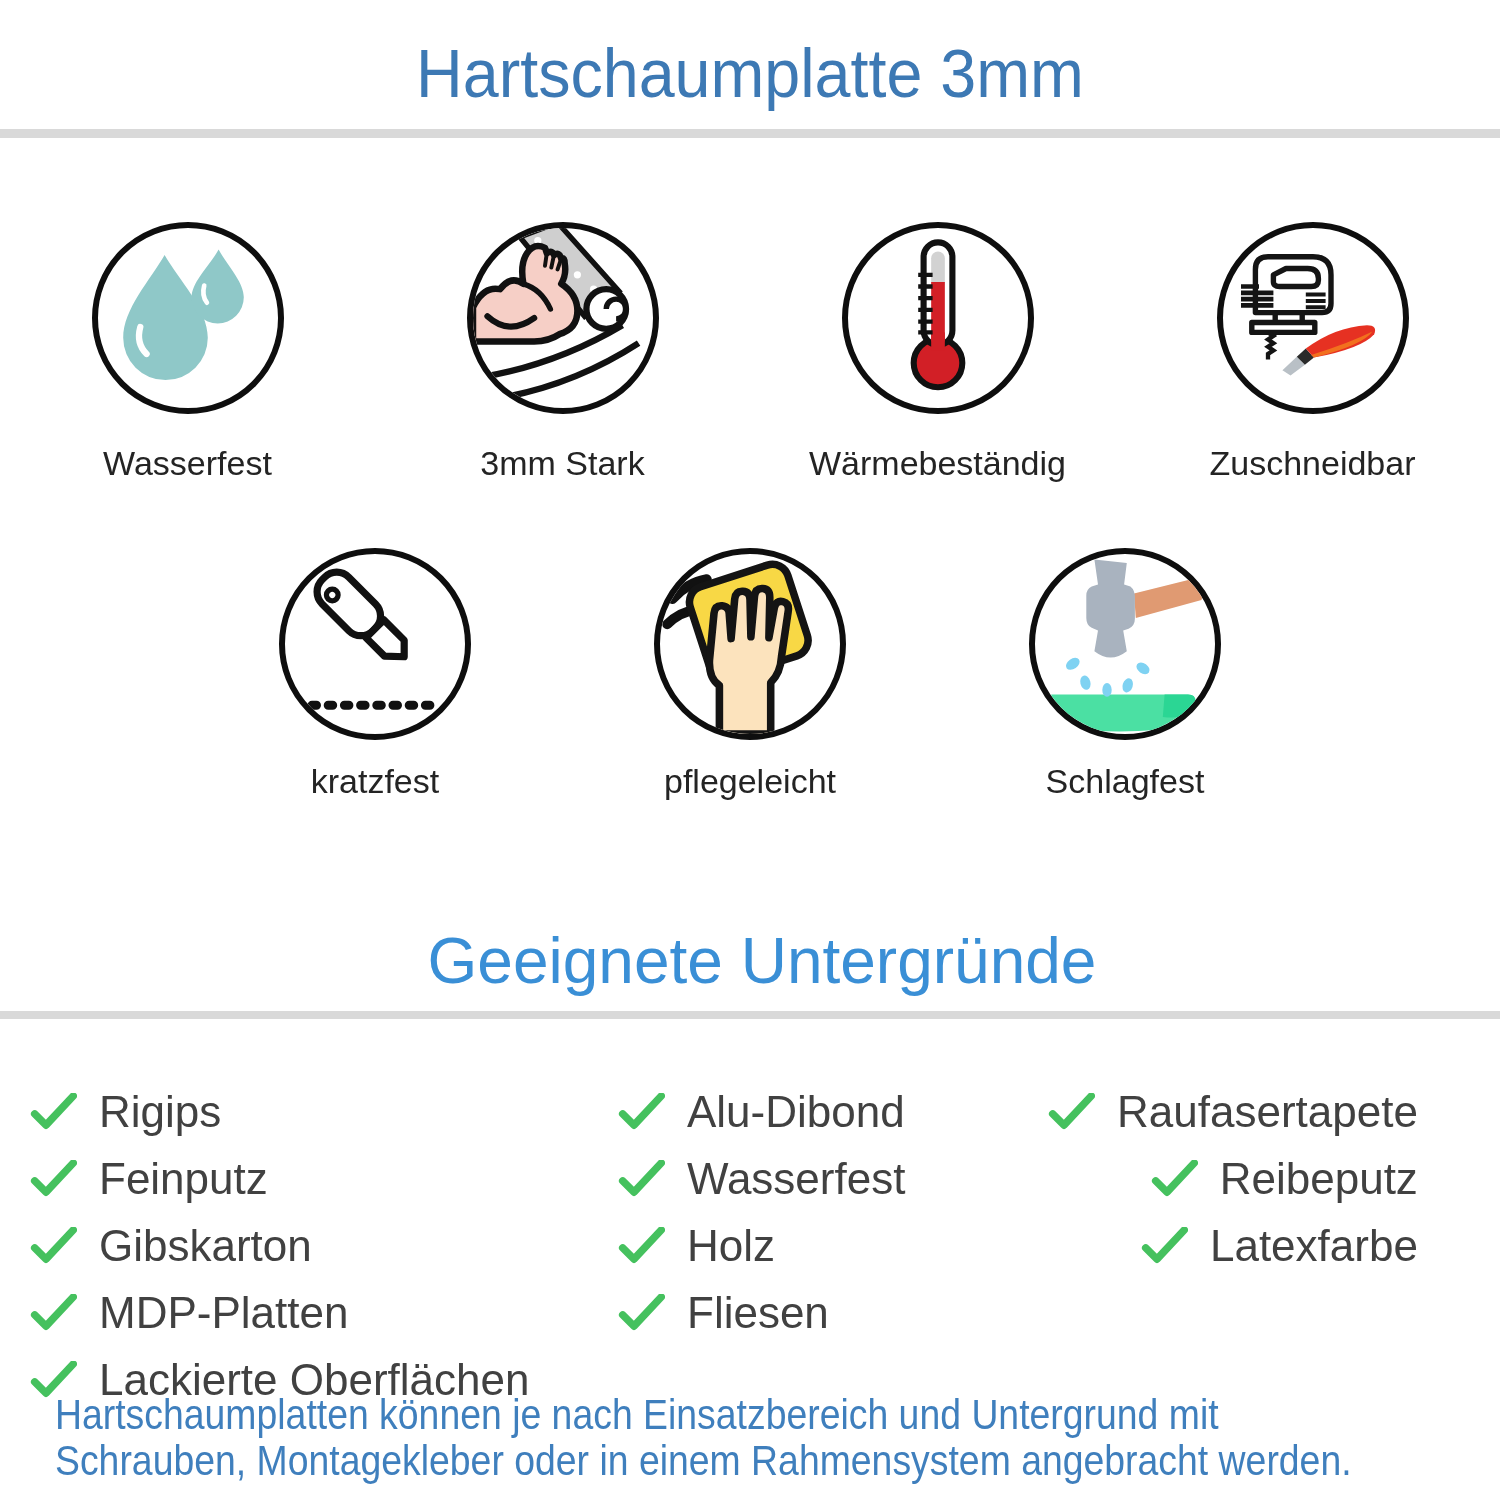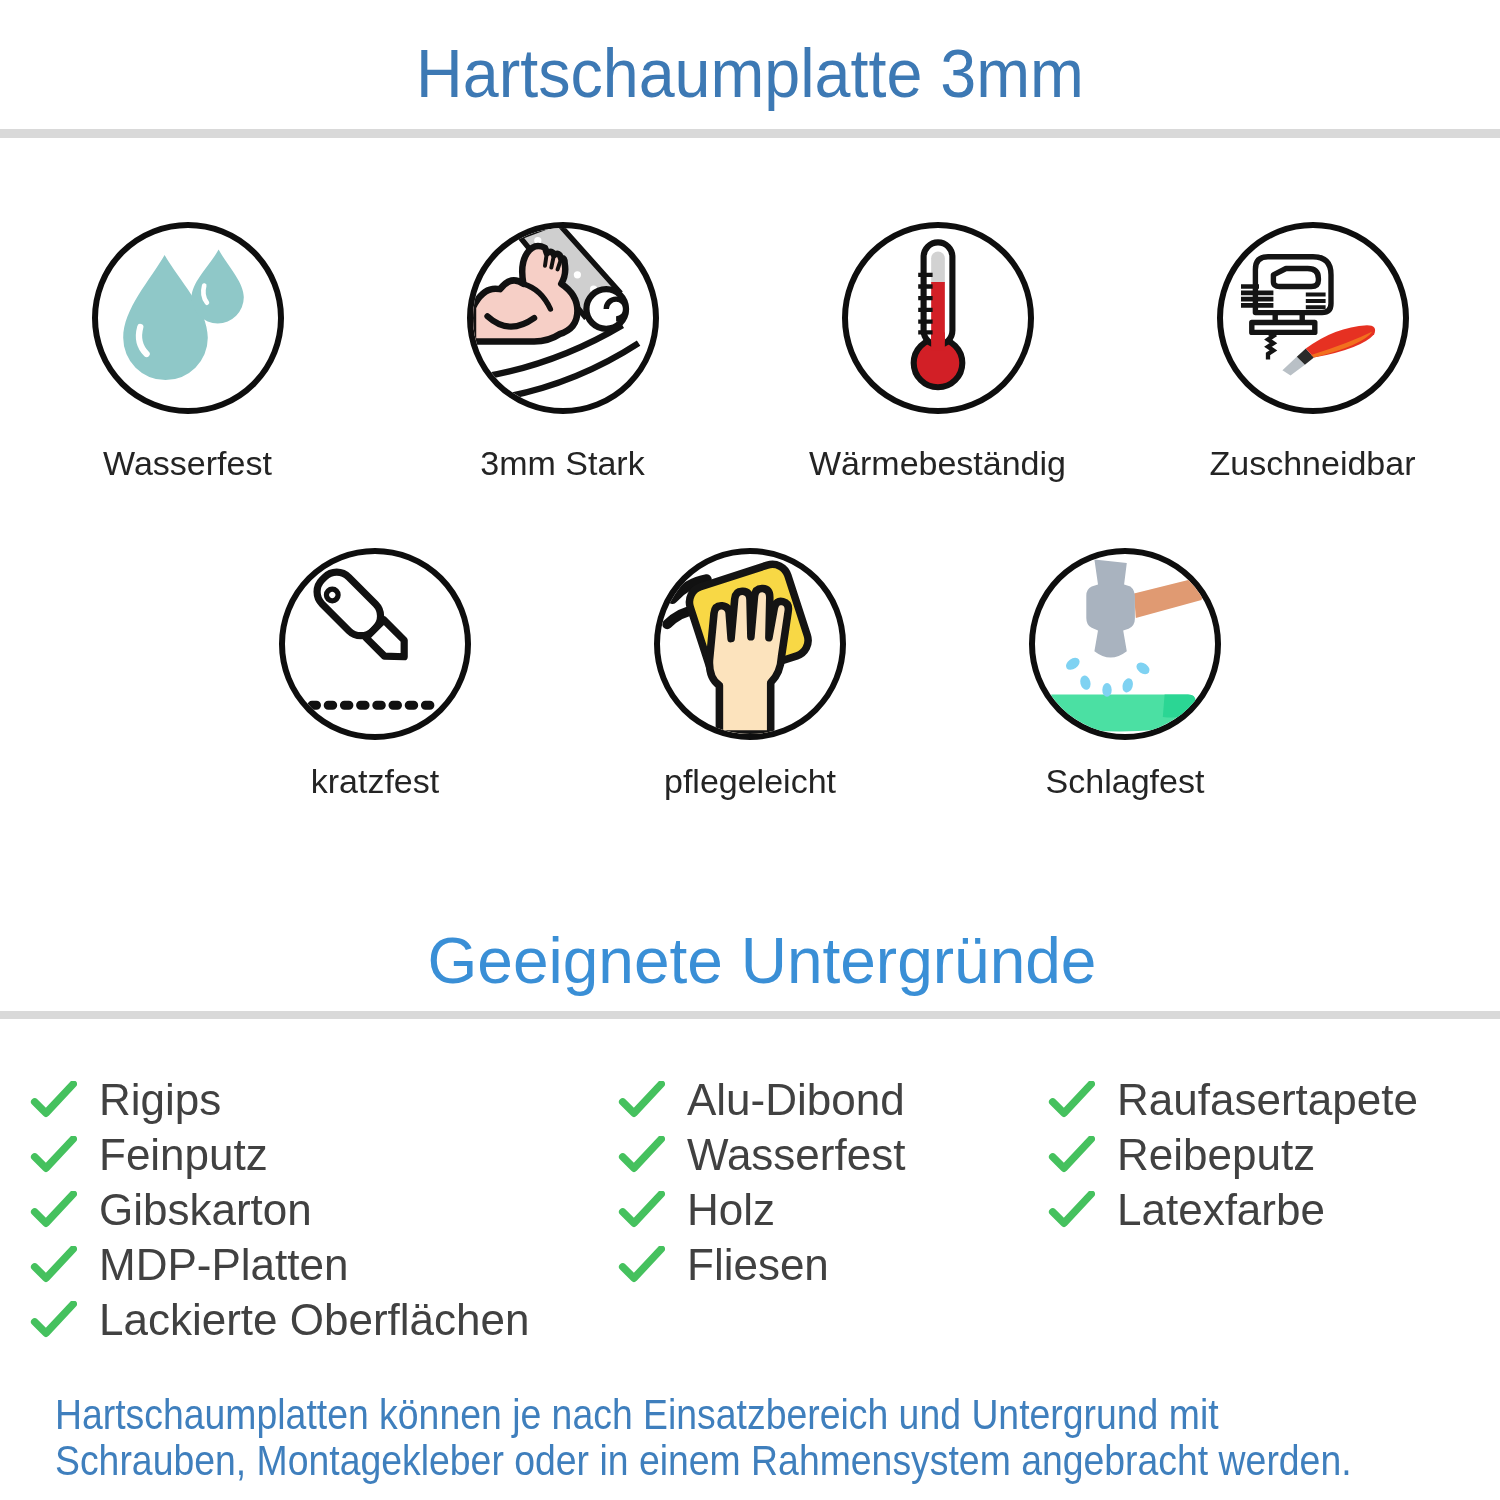--- a/index.html
+++ b/index.html
@@ -27,22 +27,22 @@
   .icon-circle svg { width:100%; height:100%; display:block; }
   .feature-label { margin-top:30px; font-size:34px; color:#242424; white-space:nowrap; }
   #row2 .feature-label { margin-top:22px; }
 
   .section-title {
     position:absolute; top:924px; left:12px; width:1500px; text-align:center;
     font-size:64px; font-weight:500; color:#3a8fd6;
   }
 
   .substrates { position:absolute; top:1068px; left:0; width:1500px; height:290px; }
-  .sub-col { position:absolute; top:4px; display:flex; flex-direction:column; }
-  #col1 { left:30px; } #col2 { left:618px; } #col3 { left:1048px; }
+  .sub-col { position:absolute; top:16px; display:flex; flex-direction:column;gap:12px; }
+  #col1 { left:30px; } #col2 { left:618px; } #col3 { left:1048px;align-items:flex-end; }
   .sub-item { height:55px; display:flex; align-items:center; }
   .check { width:47px; height:38px; margin-right:22px; flex:none; }
   .sub-text { font-size:44px; color:#414141; white-space:nowrap; }
 
   .footer {
     position:absolute; left:55px; top:1392px;
     font-size:42px; line-height:46px; color:#3f7fbd; white-space:nowrap;
     transform:scaleX(0.89); transform-origin:0 0;
   }
 </style>

